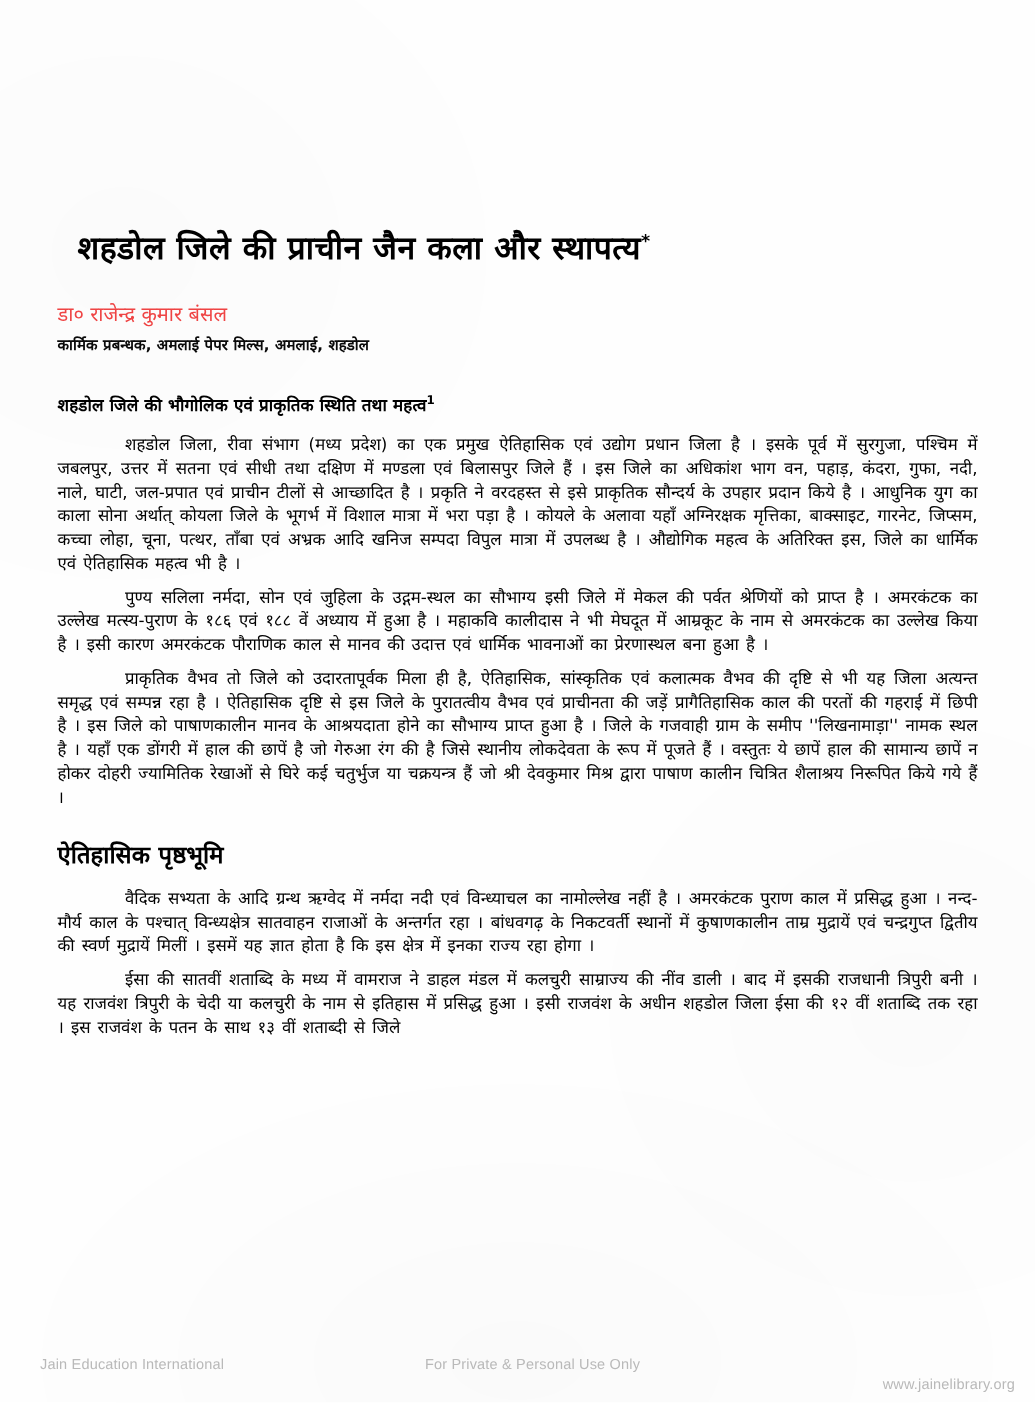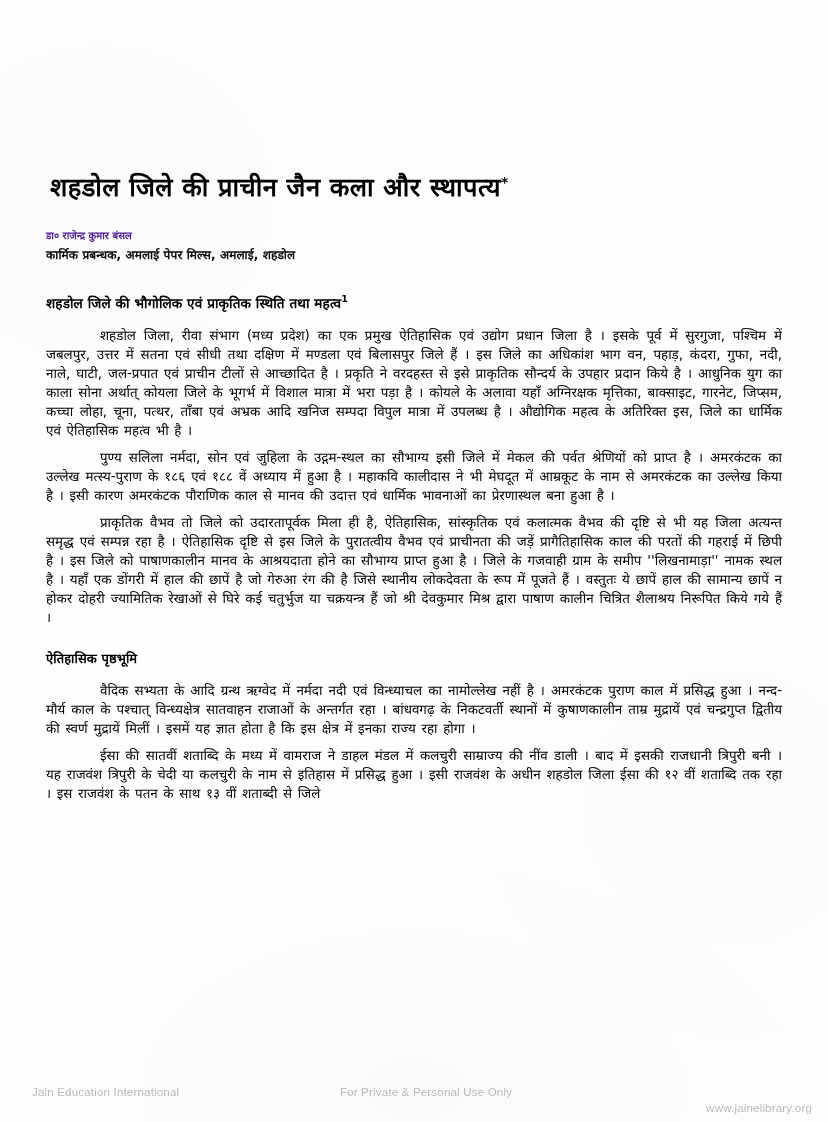--- a/index.html
+++ b/index.html
@@ -37,63 +37,63 @@
   }
 
   .content {
     position: absolute;
     left: 46px;
     top: 0;
     width: 736px;
   }
 
   .doc-title {
-    margin: 4px;
+    margin: 16px;
     padding-top: 168px;
     font-size: 25.5px;
     font-weight: 700;
     letter-spacing: 0.4px;
     line-height: 1.25;
     color: #000;
   }
   .doc-title .sup-mark {
     font-size: 14px;
     vertical-align: super;
     font-weight: 700;
   }
 
   .author-block {
     margin-top: 24px;
   }
   .author-name {
-    font-size: 10px;
-    font-weight: 700;
+    font-size: 16px;
+    font-weight: 400;
     line-height: 1.5;
-    color: #4c1d95;
+    color: #ef4444;
   }
   .author-affiliation {
     font-size: 12px;
     font-weight: 700;
     line-height: 1.6;
     margin-top: 3px;
     color: #0a0a0a;
     letter-spacing: 0.1px;
   }
 
   .section-heading {
     font-size: 13.6px;
     font-weight: 700;
     margin-top: 28px;
     margin-bottom: 6px;
     letter-spacing: 0.1px;
     color: #000;
   }
   .section-heading.second {
     margin-top: 22px;
-    font-size: 13px;
+    font-size: 19px;
   }
   .section-heading .sup-mark {
     font-size: 9.5px;
     vertical-align: super;
     font-weight: 700;
   }
 
   .body-para {
     font-size: 13.4px;
     line-height: 19px;

